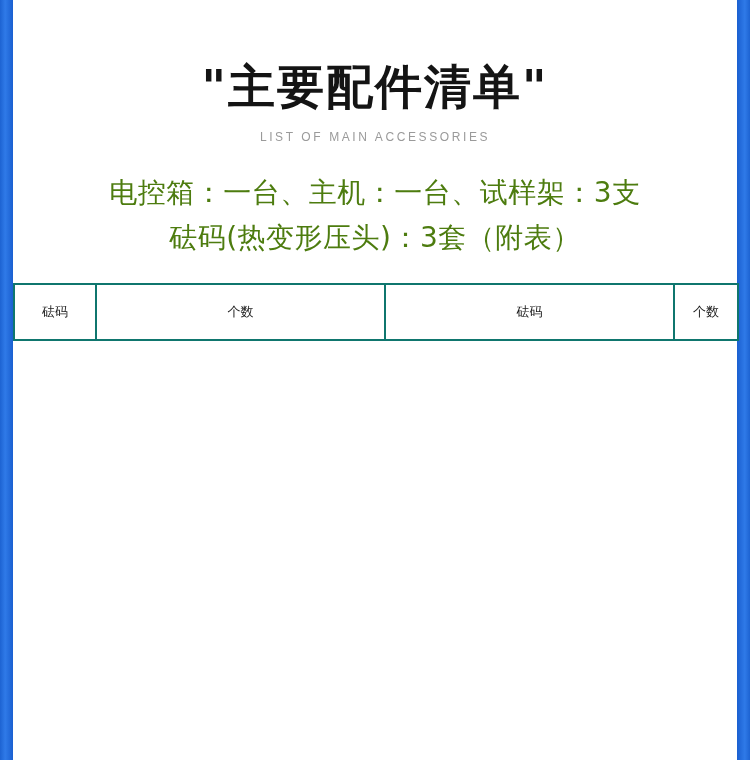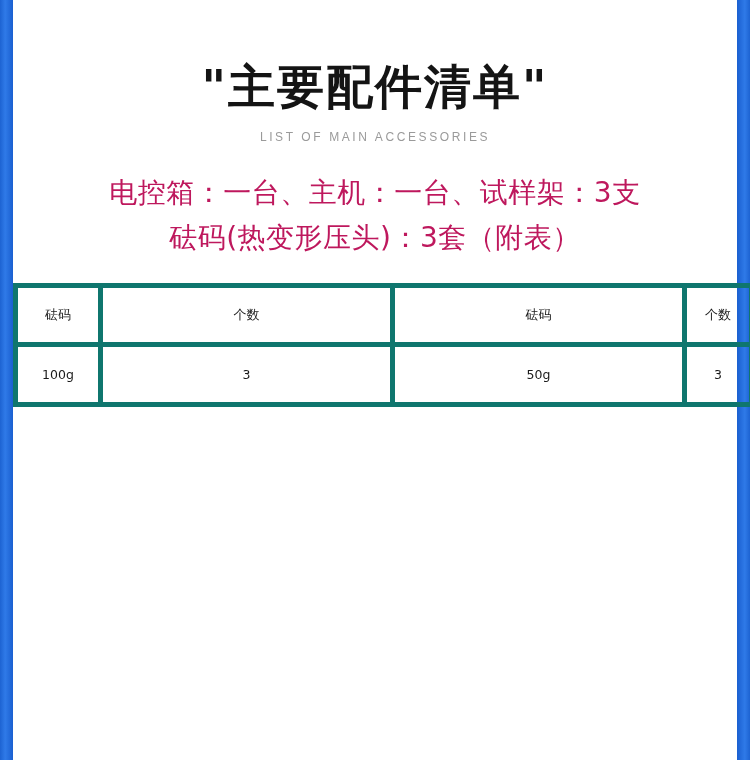--- a/index.html
+++ b/index.html
@@ -59,35 +59,35 @@
     margin-top: 16px;
     font-family: "Liberation Sans", sans-serif;
   }
 
   .lines {
     margin-top: 26px;
     text-align: center;
   }
   .line {
     font-size: 28px;
-    color: #be185d;
+    color: #4d7c0f;
     line-height: 1.62;
     letter-spacing: 0.5px;
     font-family: "DejaVu Sans", "Liberation Sans", sans-serif;
     white-space: nowrap;
   }
 
   table.acc {
     margin: 22px auto 0 auto;
     border-collapse: collapse;
     width: 708px;
     table-layout: fixed;
   }
   table.acc td {
-    border: 5px solid #0f766e;
+    border: 2px solid #0f766e;
     height: 53px;
     text-align: center;
     vertical-align: middle;
     font-size: 12.5px;
     color: #1a1a1a;
     font-family: "DejaVu Sans", "Liberation Sans", sans-serif;
   }
   table.acc tr.head td {
     font-size: 13px;
     height: 52px;
@@ -116,23 +116,17 @@
     </div>
 
     <table class="acc">
       <tbody>
         <tr class="head">
           <td class="c0">砝码</td>
           <td class="c1">个数</td>
           <td class="c2">砝码</td>
           <td class="c3">个数</td>
         </tr>
-        <tr>
-          <td class="c0">100g</td>
-          <td class="c1">3</td>
-          <td class="c2">50g</td>
-          <td class="c3">3</td>
-        </tr>
       </tbody>
     </table>
 
   </div>
 </div>
 
 </body></html>

